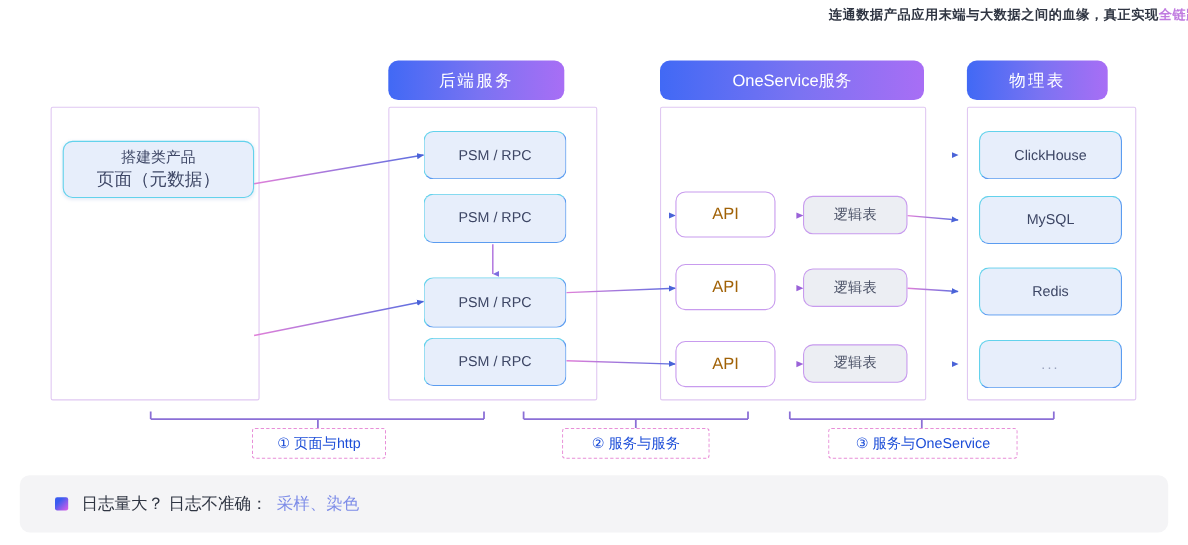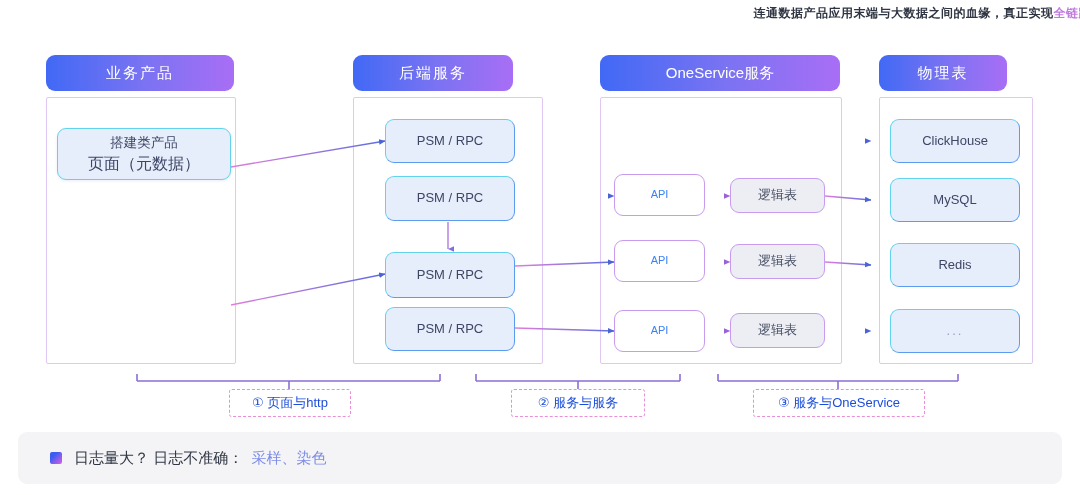--- a/index.html
+++ b/index.html
@@ -45,21 +45,21 @@
   .node.blue{
     background:#e7eefb;border:1.4px solid #63d2ec;
     box-shadow:0 1px 3px rgba(120,150,210,.18);
   }
   .node.blue2{
     background:#e7eefb;border:1.4px solid #63d2ec;
     border-bottom-color:#5b9cf0;border-right-color:#5b9cf0;
   }
   .node.api{
     background:#ffffff;border:1.3px solid #c89bee;
-    color:#3b82f6;font-size:11px;
+    color:#a16207;font-size:15px;
   }
   .node.logic{
     background:#eceef3;border:1.3px solid #c89bee;
     color:#4a5166;font-size:13px;
   }
   .node .l1{font-size:13.5px;}
   .node .l2{font-size:16px;}
   .node.muted{color:#9aa3bd;letter-spacing:2px;}
 
   
@@ -90,23 +90,20 @@
 </style>
 </head>
 <body>
 
 <div id="stage">
 
   <div class="title">
     <span>连通数据产品应用末端与大数据之间的血缘，真正实现</span><span class="hl">全链路血缘</span>
   </div>
 
-  <div class="col-header" style="left:46px;top:55px;width:188px;">
-    <span>业务产品</span>
-  </div>
 
   <div class="col-header" style="left:353px;top:55px;width:160px;">
     <span>后端服务</span>
   </div>
 
   <div class="col-header latin" style="left:600px;top:55px;width:240px;">
     <span>OneService服务</span>
   </div>
 
   <div class="col-header" style="left:879px;top:55px;width:128px;">

